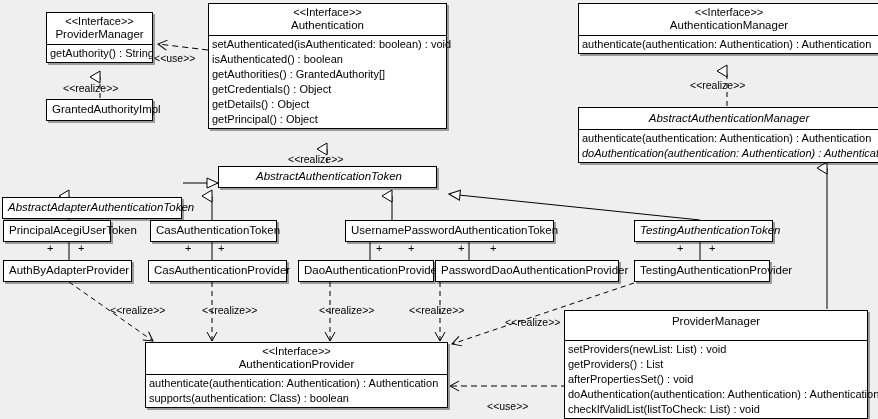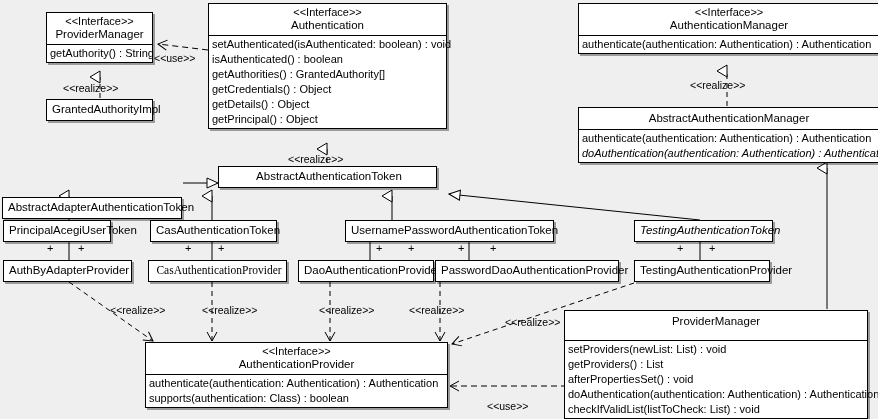--- a/index.html
+++ b/index.html
@@ -46,20 +46,21 @@
     color: #000;
     white-space: nowrap;
   }
   .cname {
     display: block;
     font-size: 11.5px;
     color: #000;
     white-space: nowrap;
   }
   .cname.abstract {
+    font-style: italic;
   }
   .members {
     padding: 1px 0 1px 0;
   }
   .member {
     font-size: 11px;
     line-height: 15px;
     padding: 0 0 0 3px;
     white-space: nowrap;
     color: #000;
@@ -268,21 +269,21 @@
       <span class="cname">TestingAuthenticationToken</span>
     </div>
   </div>
 
   <div class="uml-class compact" style="left:3px; top:260px; width:129px;">
     <div class="hdr">
       <span class="cname">AuthByAdapterProvider</span>
     </div>
   </div>
 
-  <div class="uml-class compact" style="left:148px; top:260px; width:139px;font-family:Liberation Serif, serif;">
+  <div class="uml-class compact" style="left:148px; top:260px; width:139px;">
     <div class="hdr">
       <span class="cname">CasAuthenticationProvider</span>
     </div>
   </div>
 
   <div class="uml-class compact" style="left:298px; top:260px; width:136px;">
     <div class="hdr">
       <span class="cname">DaoAuthenticationProvider</span>
     </div>
   </div>

